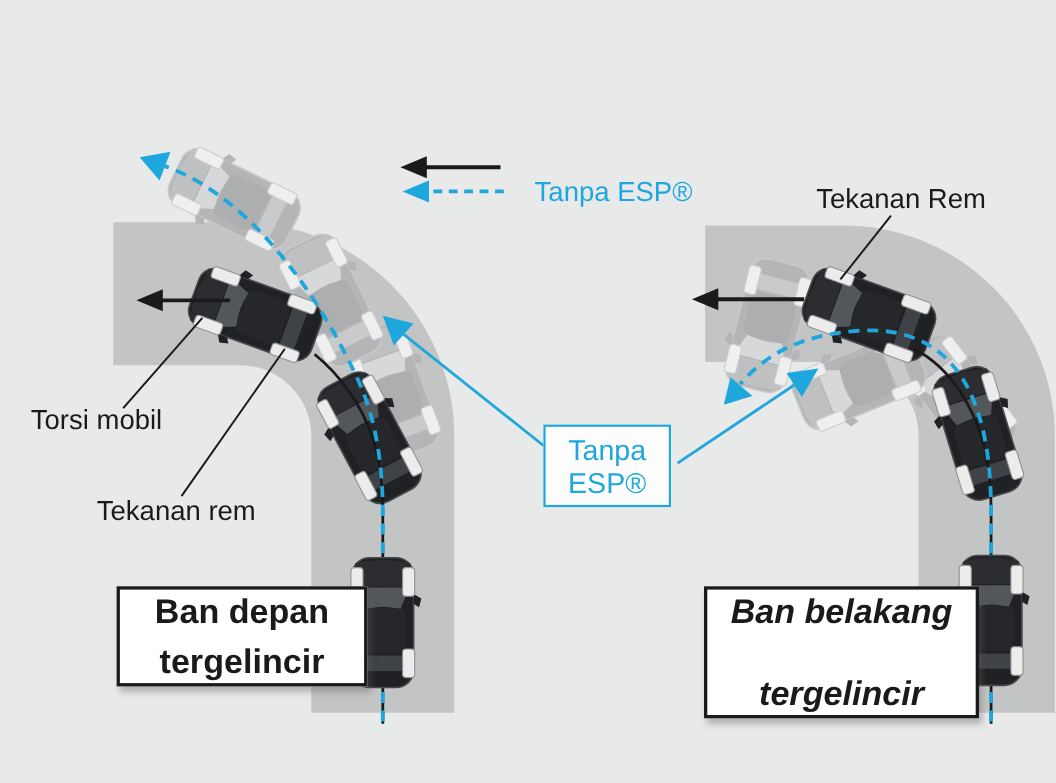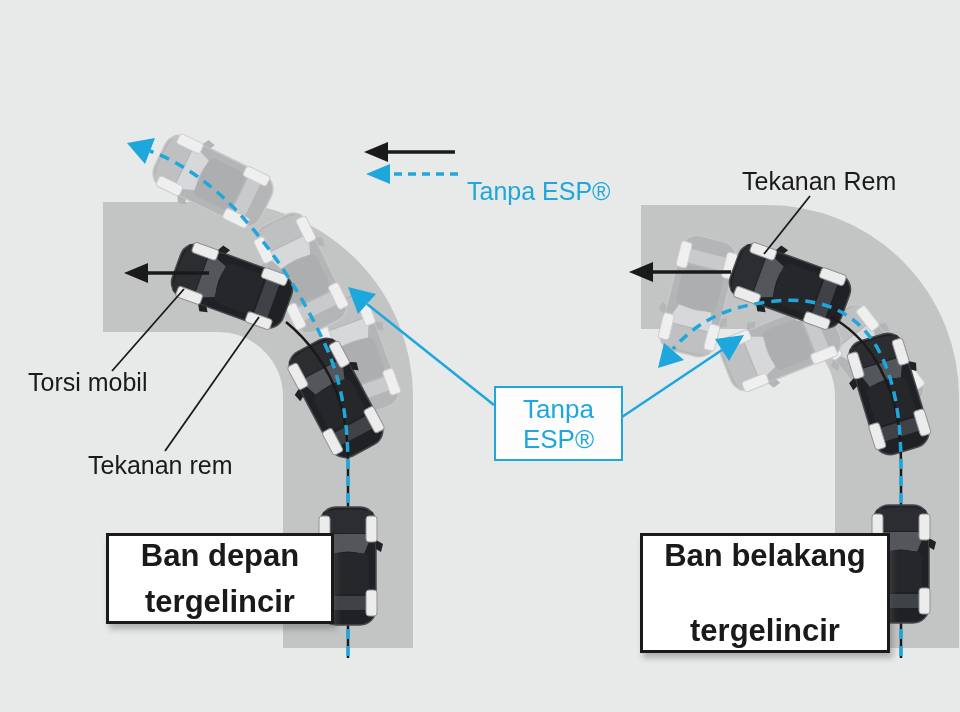--- a/index.html
+++ b/index.html
@@ -109,36 +109,36 @@
     <g>
       <line x1="616" y1="421" x2="722" y2="350" stroke="var(--accent-blue)" stroke-width="2.5"></line>
       <polygon points="744,335 729,361 715,339" fill="var(--accent-blue)"></polygon>
     </g>
 
     <line x1="112" y1="371" x2="184" y2="289" stroke="var(--ink)" stroke-width="1.8"></line>
     <line x1="165" y1="451" x2="259" y2="317" stroke="var(--ink)" stroke-width="1.8"></line>
     <line x1="810" y1="196" x2="764" y2="254" stroke="var(--ink)" stroke-width="1.8"></line>
   </svg>
 
-  <div class="lbl blue" style="left:467px;top:162px;margin-top:16px;">Tanpa ESP®</div>
+  <div class="lbl blue" style="left:486px;top:162px;">Tanpa ESP®</div>
 
   <div class="lbl" style="left:742px;top:168px;">Tekanan Rem</div>
 
   <div class="lbl" style="left:28px;top:369px;">
     <div>Torsi mobil</div>
   </div>
   <div class="lbl" style="left:88px;top:452px;">Tekanan rem</div>
 
-  <div class="callout-box" style="left:494px;top:386px;width:129px;height:75px;">
+  <div class="callout-box" style="left:494px;top:386px;width:116px;height:75px;">
     <div>Tanpa</div>
     <div>ESP®</div>
   </div>
 
   <div class="caption-box" style="left:75px;top:533px;width:228px;height:91px;">
     <div>Ban depan</div>
     <div>tergelincir</div>
   </div>
-  <div class="caption-box" style="left:609px;top:533px;width:250px;height:120px;">
+  <div class="caption-box" style="left:609px;top:533px;width:250px;height:120px;font-style:italic;">
     <div>Ban belakang</div>
     <div>tergelincir</div>
   </div>
 
 </div>
 
 </body></html>

